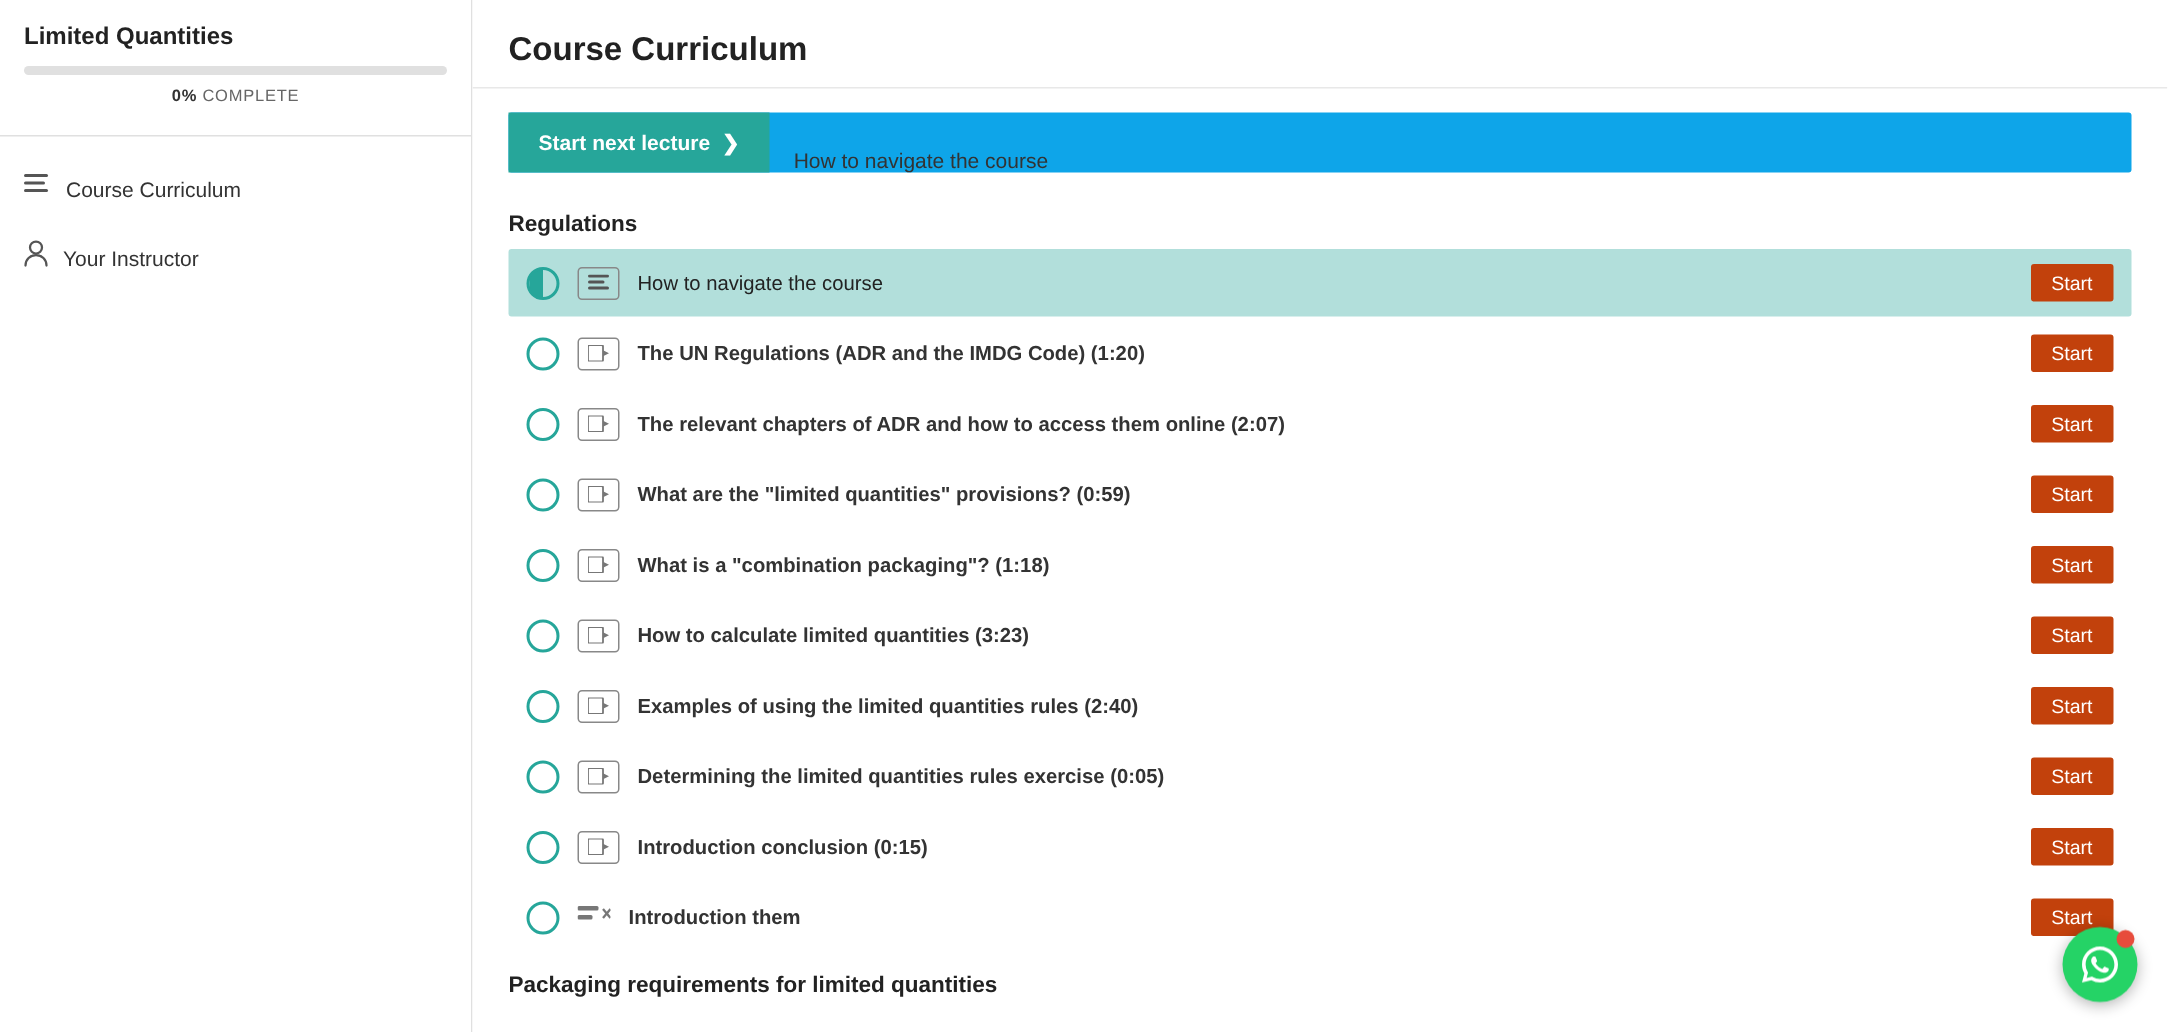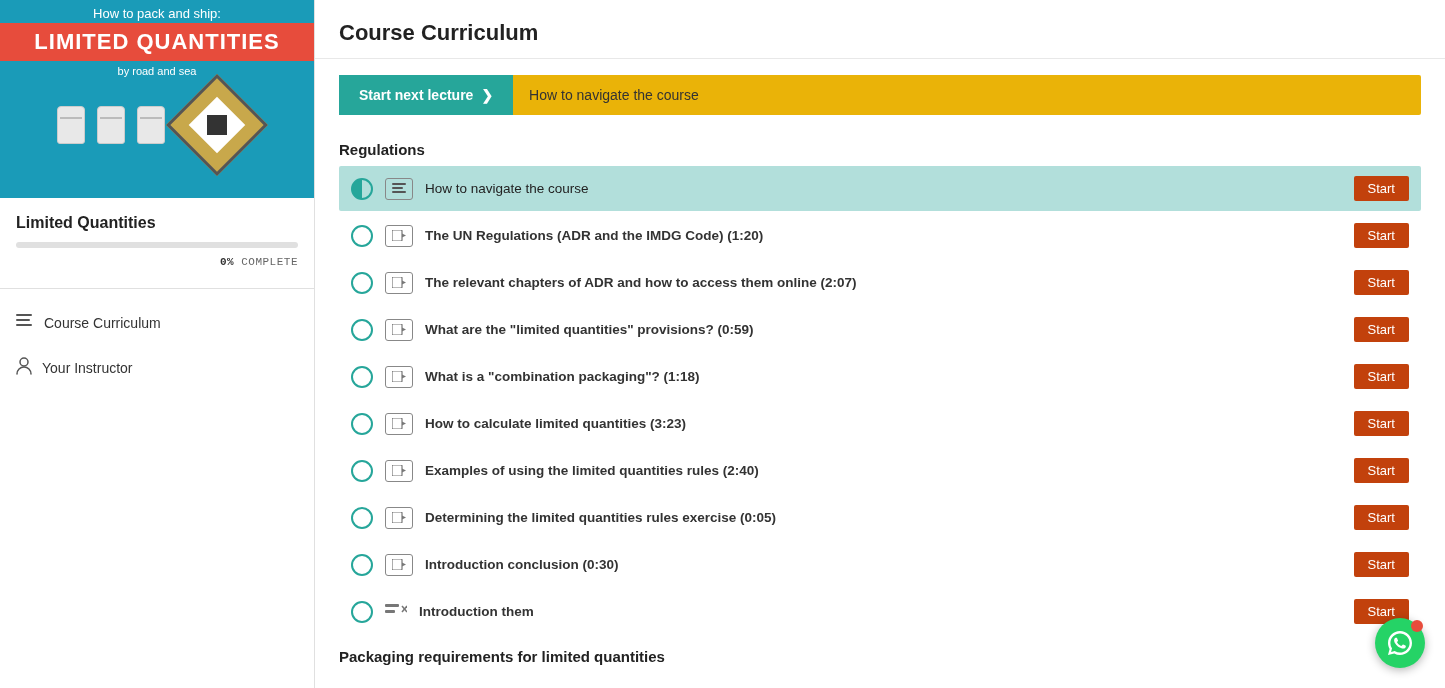--- a/index.html
+++ b/index.html
@@ -116,23 +116,22 @@
       margin-bottom: 8px;
     }
     .progress-bar-fill {
       height: 100%;
       background: #ccc;
       border-radius: 3px;
     }
     .progress-text {
       font-size: 11px;
       color: #666;
-      text-align: right;
+      text-align: center;
       letter-spacing: 0.5px;
-      font-family: Liberation Mono, monospace;
     }
     .progress-pct {
       font-weight: 700;
       color: #333;
     }
 
     .sidebar-divider {
       height: 1px;
       background: #e0e0e0;
       margin: 12px 0;
@@ -165,22 +164,22 @@
       border-bottom: 1px solid #e8e8e8;
     }
     .page-title {
       font-size: 22px;
       font-weight: 700;
       color: #222;
     }
 
     .next-lecture-bar {
       display: flex;
-      align-items: center;
-      background: #eab308;
+      align-items: flex-end;
+      background: #0ea5e9;
       margin: 16px 24px;
       border-radius: 2px;
     }
     .next-lecture-btn {
       background: #26a69a;
       color: #fff;
       border: none;
       padding: 12px 20px;
       font-size: 14px;
       font-weight: 600;
@@ -301,41 +300,20 @@
       height: 12px;
       background: #e74c3c;
       border-radius: 50%;
     }
   </style>
 </head>
 <body>
 
 <div class="sidebar">
 
-  <div class="sidebar-banner">
-    <div class="banner-top-bar">
-      <div class="banner-top-text">How to pack and ship:</div>
-    </div>
-    <div class="banner-title-box">
-      <div class="banner-title-text">LIMITED QUANTITIES</div>
-    </div>
-    <div class="banner-subtitle">by road and sea</div>
-    <div class="banner-image-area">
-      <div class="barrel"></div>
-      <div class="barrel"></div>
-      <div class="barrel"></div>
-      <div style="position:relative; width:80px; height:80px; display:flex; align-items:center; justify-content:center;">
-        <div class="diamond-box">
-          <div class="diamond-inner">
-            <div class="diamond-inner-shape"></div>
-          </div>
-        </div>
-      </div>
-    </div>
-  </div>
 
   <div class="sidebar-course-info">
     <div class="course-title">Limited Quantities</div>
     <div class="progress-bar-bg">
       <div class="progress-bar-fill" style="width:0%"></div>
     </div>
     <div class="progress-text">
       <span class="progress-pct">0%</span>
       <span>COMPLETE</span>
     </div>
@@ -480,21 +458,21 @@
     </div>
 
     <div class="lecture-row">
       <div class="circle-icon"></div>
       <div class="lecture-type-icon">
         <svg width="14" height="11" viewBox="0 0 14 11" fill="none">
             <rect x="0" y="0" width="10" height="11" rx="1" fill="none" stroke="#777" stroke-width="1.2"></rect>
             <path d="M10 3.5l4 2-4 2z" fill="#777"></path>
           </svg>
       </div>
-      <span class="lecture-title">Introduction conclusion (0:30)</span>
+      <span class="lecture-title">Introduction conclusion (0:15)</span>
       <button class="start-btn">Start</button>
     </div>
 
     <div class="lecture-row">
       <div class="circle-icon"></div>
       <div style="display:flex;align-items:center;gap:3px;flex-shrink:0;">
         <svg width="22" height="16" viewBox="0 0 22 16" fill="none">
           <rect x="0" y="0" width="14" height="3" rx="1" fill="#777"></rect>
           <rect x="0" y="6" width="10" height="3" rx="1" fill="#777"></rect>
           <line x1="17" y1="2" x2="22" y2="8" stroke="#777" stroke-width="1.5"></line>

